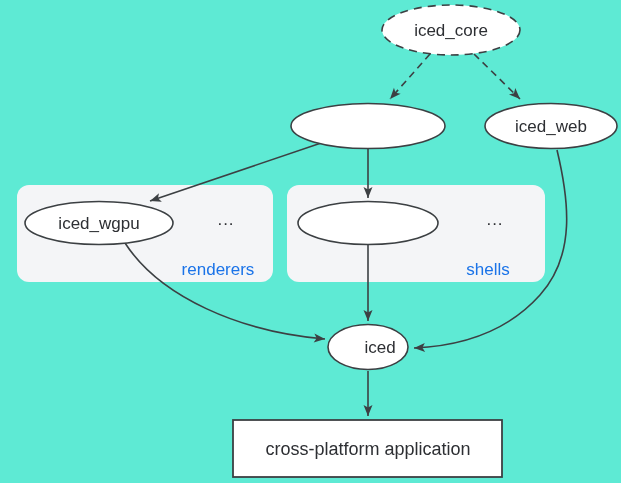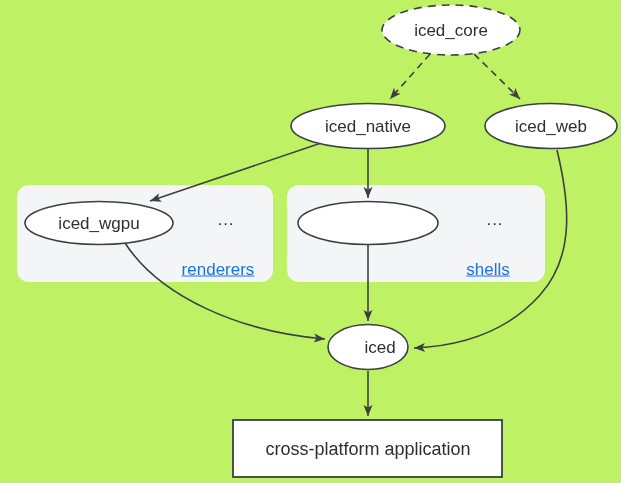--- a/index.html
+++ b/index.html
@@ -1,40 +1,40 @@
 <!DOCTYPE html>
 <html><head>
 <meta charset="utf-8">
 <style>
   html, body { margin: 0; padding: 0; background: #ffffff; }
   .canvas {
     position: relative;
     width: 621px;
     height: 483px;
-    background: #bef264;
+    background: #5eead4;
     font-family: "Liberation Sans", sans-serif;
     overflow: hidden;
   }
   .canvas svg { position: absolute; left: 0; top: 0; }
   .group-box { fill: #f4f5f7; stroke: none; }
   .edge { fill: none; stroke: #3c4043; stroke-width: 1.6; }
   .edge.dashed { stroke-dasharray: 7 5; }
   .node { fill: #ffffff; stroke: #3c4043; stroke-width: 1.6; }
   .node.dashed-node { stroke-dasharray: 8 6; }
   .node-rect { fill: #ffffff; stroke: #3c4043; stroke-width: 1.8; }
   .label {
     position: absolute;
     transform: translate(-50%, -50%);
     font-size: 17px;
     color: #2d2f33;
     white-space: nowrap;
     line-height: 1;
   }
   .label.big { font-size: 18px; text-align: center; }
-  .label.blue { color: #1a73e8; text-decoration: underline; }
+  .label.blue { color: #1a73e8; }
   .label.dots { letter-spacing: 1px; }
 </style>
 </head>
 <body>
 
 <div class="canvas">
 
   <svg width="621" height="483" viewBox="0 0 621 483">
     <defs>
       <marker id="arrow" viewBox="0 0 13 11" refX="12" refY="5.5" markerWidth="13" markerHeight="11" markerUnits="userSpaceOnUse" orient="auto">
@@ -57,21 +57,20 @@
     <ellipse class="node dashed-node" cx="451" cy="30" rx="69" ry="25"></ellipse>
     <ellipse class="node" cx="368" cy="126" rx="77" ry="22.5"></ellipse>
     <ellipse class="node" cx="551" cy="126" rx="66" ry="22.5"></ellipse>
     <ellipse class="node" cx="99" cy="223" rx="74" ry="21.5"></ellipse>
     <ellipse class="node" cx="368" cy="223" rx="70" ry="21.5"></ellipse>
     <ellipse class="node" cx="368" cy="347" rx="40" ry="22.5"></ellipse>
     <rect class="node-rect" x="233" y="420" width="269" height="57"></rect>
   </svg>
 
   <div class="label" style="left:451px; top:30px">iced_core</div>
-  <div class="label" style="left:368px; top:126px">iced_native</div>
   <div class="label" style="left:99px; top:223px">iced_wgpu</div>
   <div class="label" style="left:551px; top:126px">iced_web</div>
   <div class="label" style="left:380px; top:347px">iced</div>
   <div class="label big" style="left:368px; top:449px">cross-platform application</div>
 
   <div class="label dots" style="left:226px; top:219px">...</div>
   <div class="label dots" style="left:495px; top:219px">...</div>
   <div class="label blue" style="left:218px; top:269px">renderers</div>
   <div class="label blue" style="left:488px; top:269px">shells</div>
 

